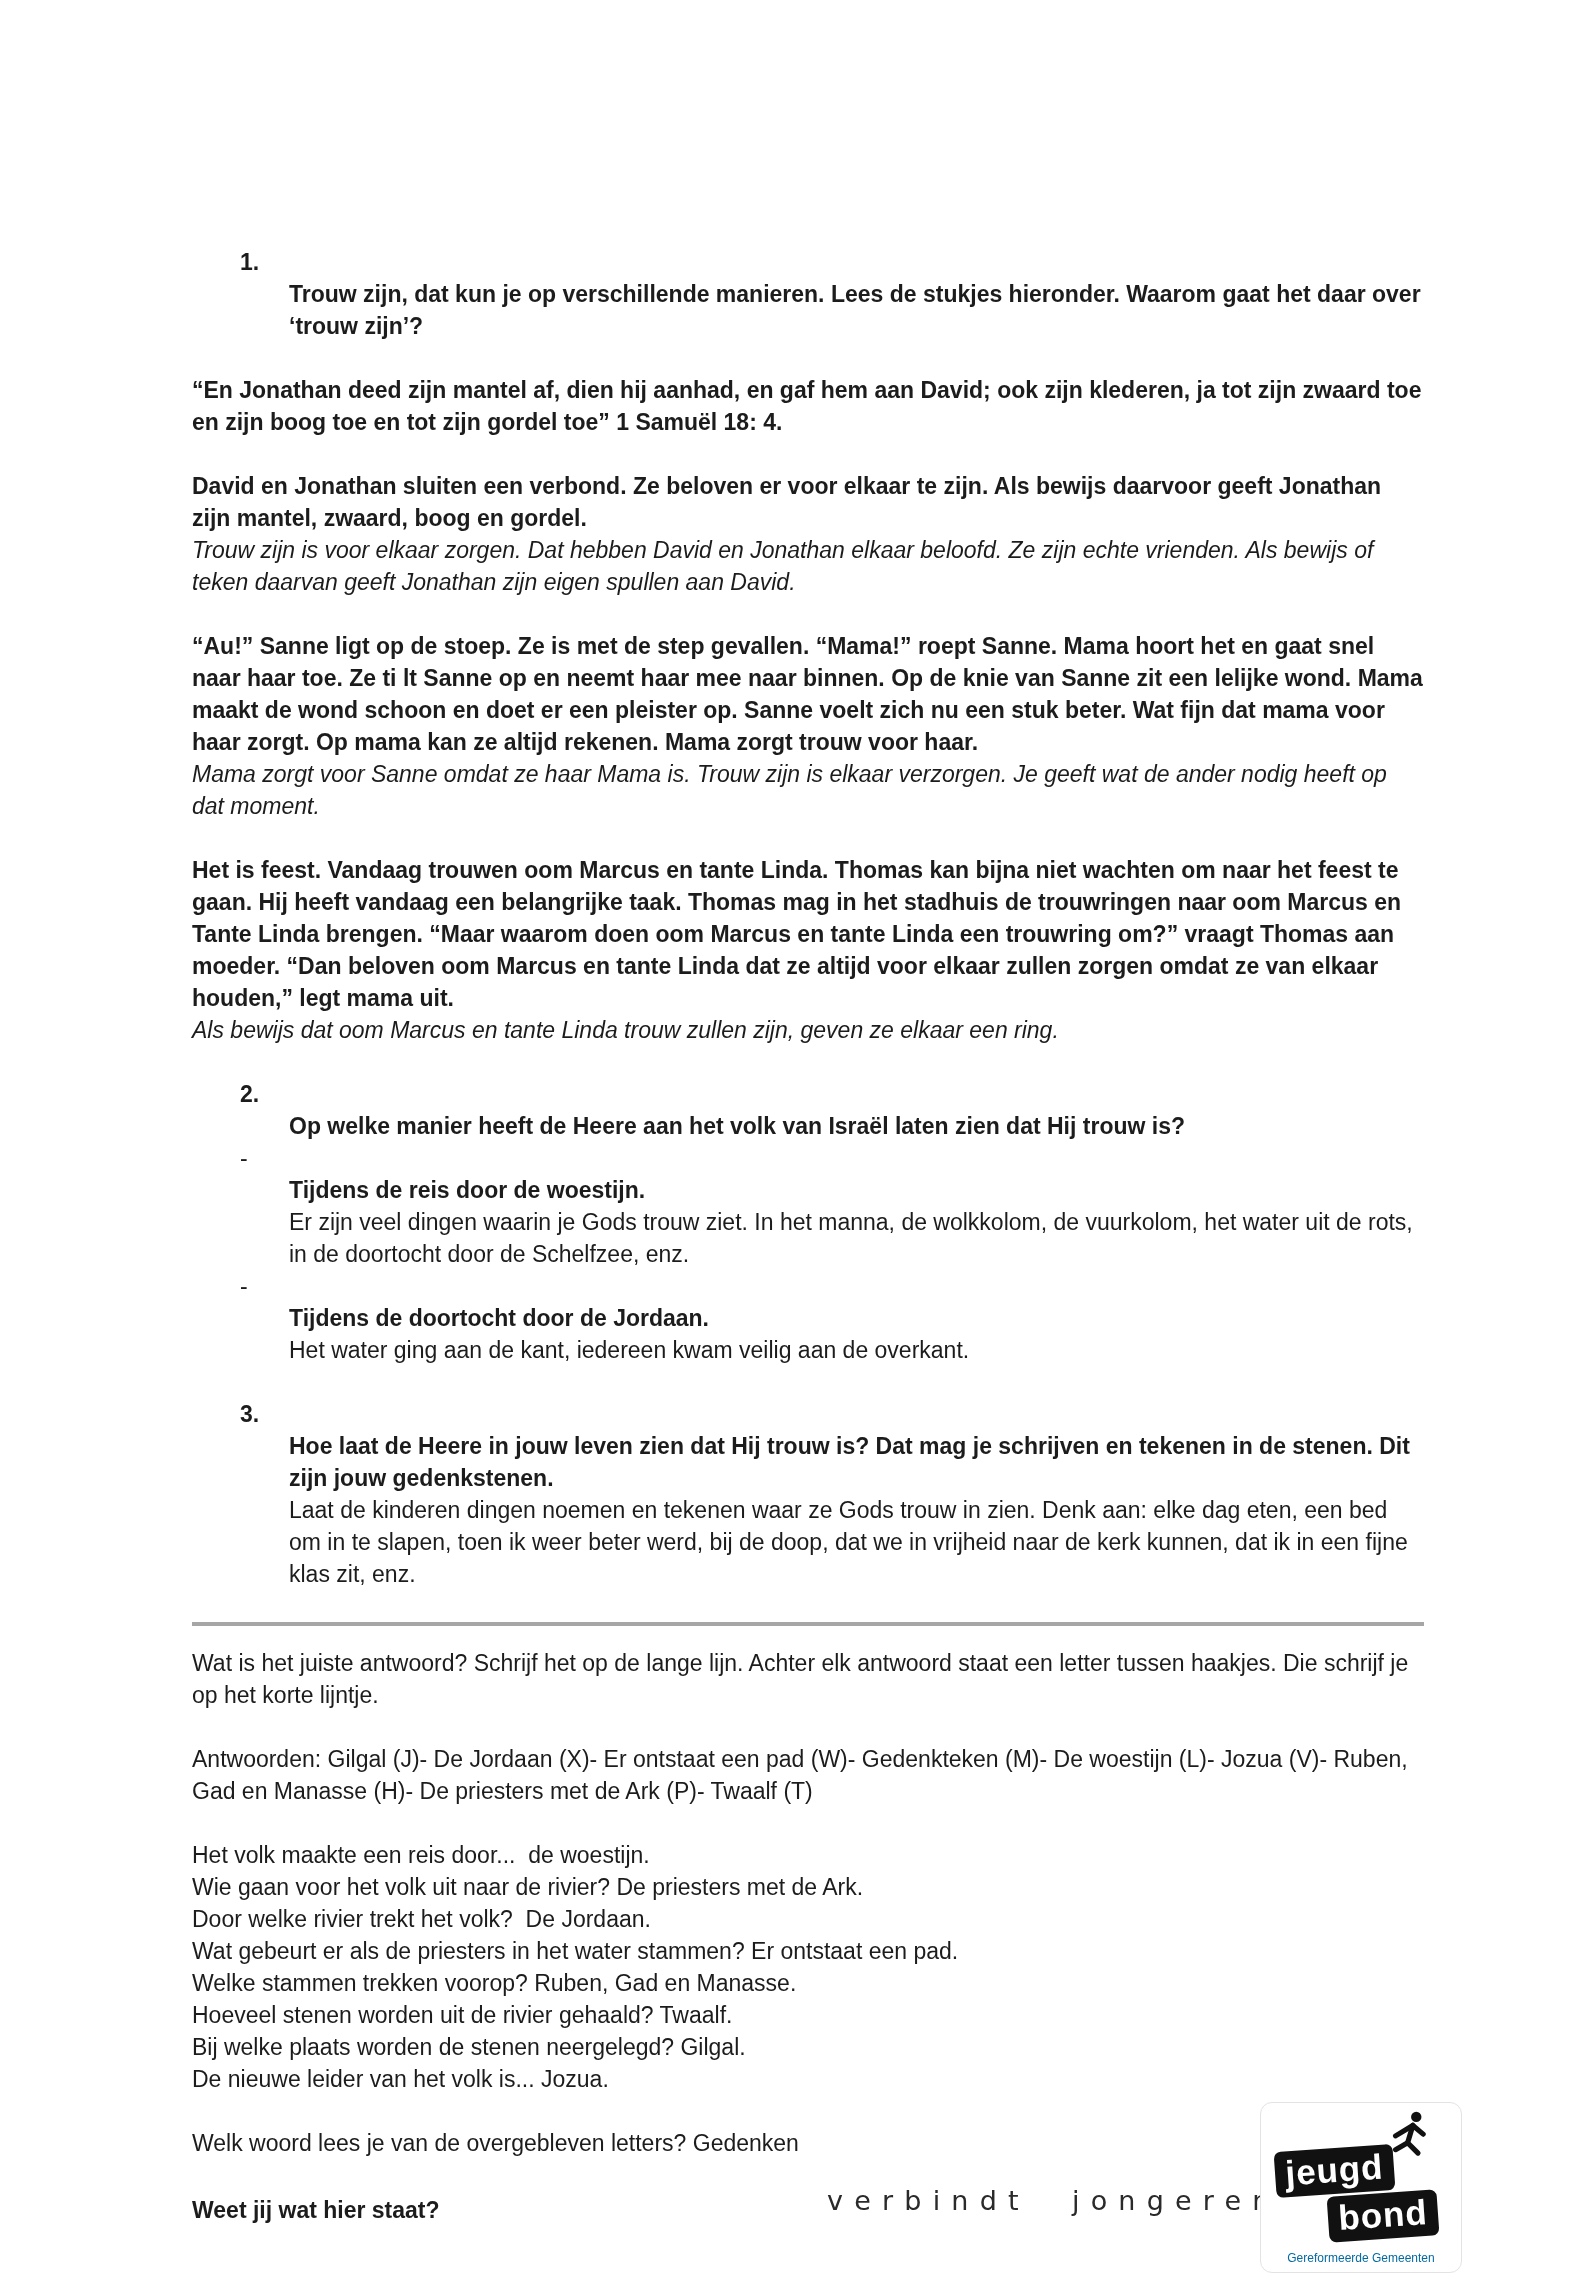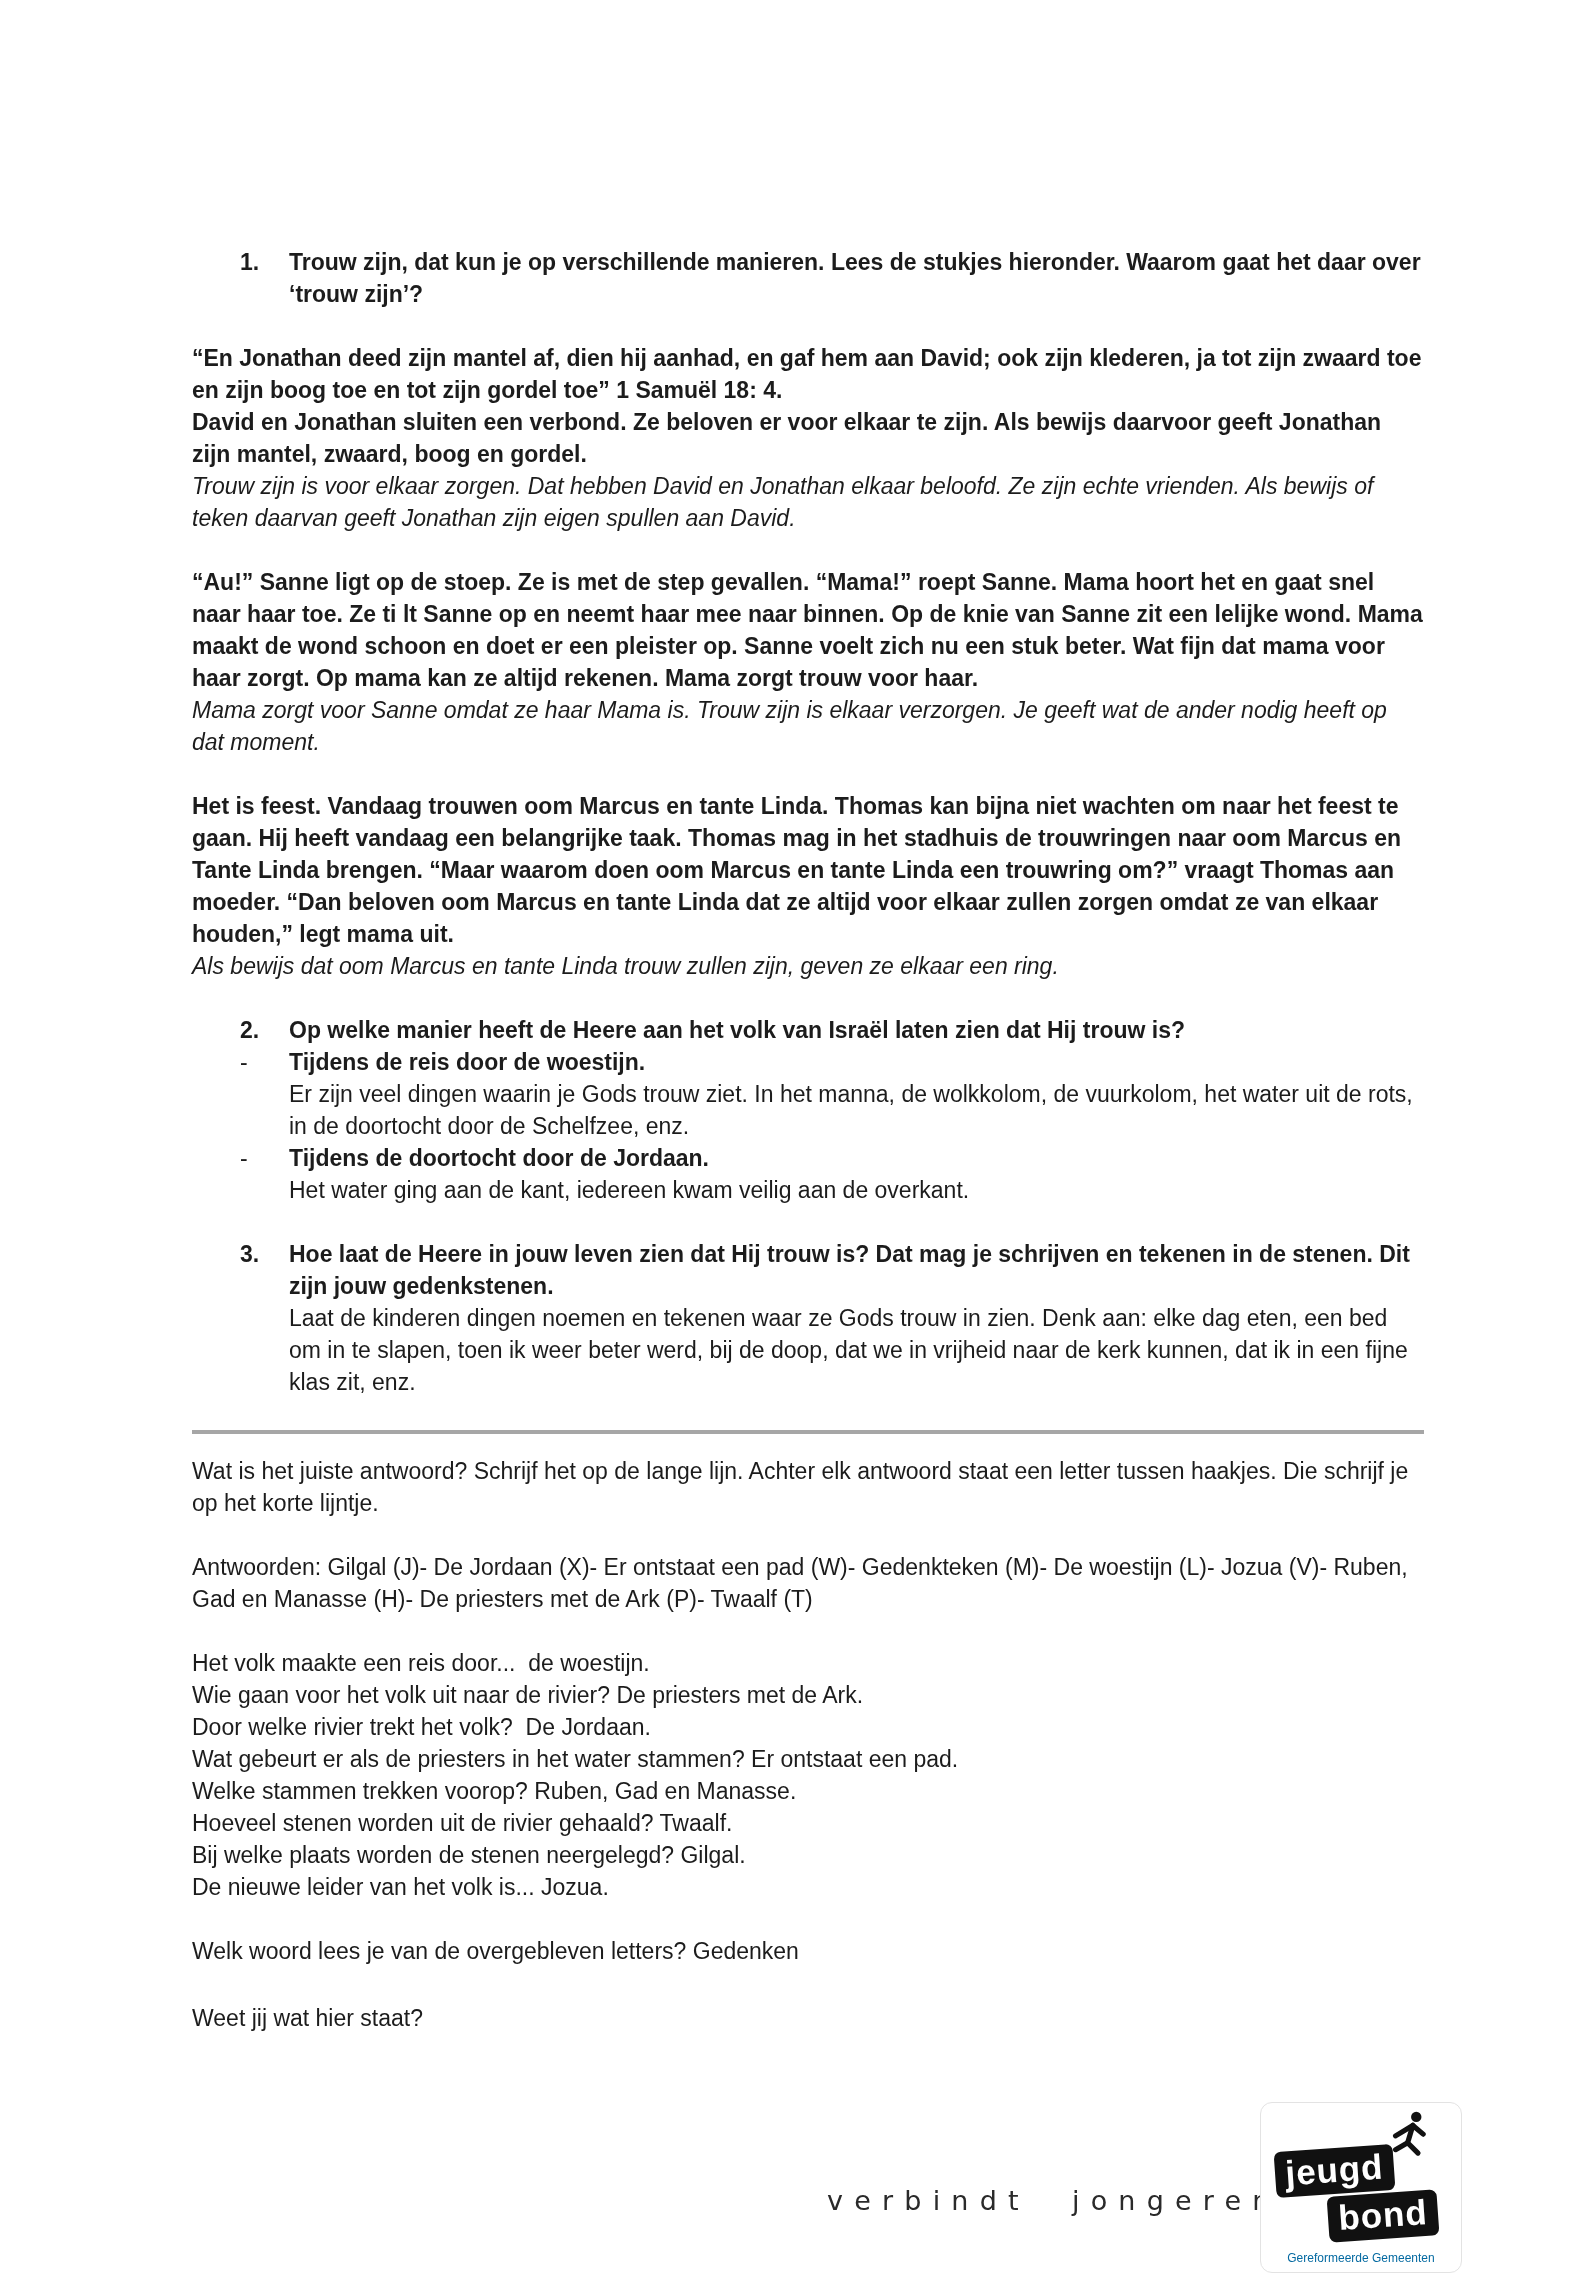--- a/index.html
+++ b/index.html
@@ -13,34 +13,34 @@
     overflow: hidden;
   }
   .content {
     position: absolute;
     left: 192px;
     top: 246px;
     width: 1232px;
     font-size: 23px;
     line-height: 32px;
   }
-  .bold { font-weight: bold; }
+  .bold { font-weight: bold; margin-top: 32px; }
   .italic { font-style: italic; }
   p { margin: 0; }
   .block { margin: 0 0 32px 0; }
   .numbered-item { display: flex; margin: 0 0 32px 0; }
   .numbered-item .num { width: 49px; flex: 0 0 49px; margin-left: 48px; font-weight: bold; }
   .numbered-item .itembody { flex: 1; }
   .sub-item { display: flex; }
   .sub-item .marker { width: 49px; flex: 0 0 49px; margin-left: 48px; }
   .sub-item .subbody { flex: 1; }
   .answers-heading { font-weight: bold; margin: 67px 0 22.4px 0; }
   .divider { height: 3.5px; background: var(--divider, #a6a6a6); margin: 0 0 21px 0; border: none; }
   .qa-line { white-space: pre-wrap; }
-  .closing { font-weight: normal; margin-top: 35px; }
+  .closing { font-weight: bold; margin-top: 35px; }
 
   .tagline {
     position: absolute;
     left: 827px;
     top: 2185px;
     font-family: "DejaVu Sans", sans-serif;
     font-size: 27px;
     letter-spacing: 11.2px;
     word-spacing: 22.4px;
     color: #2a2a2a;

